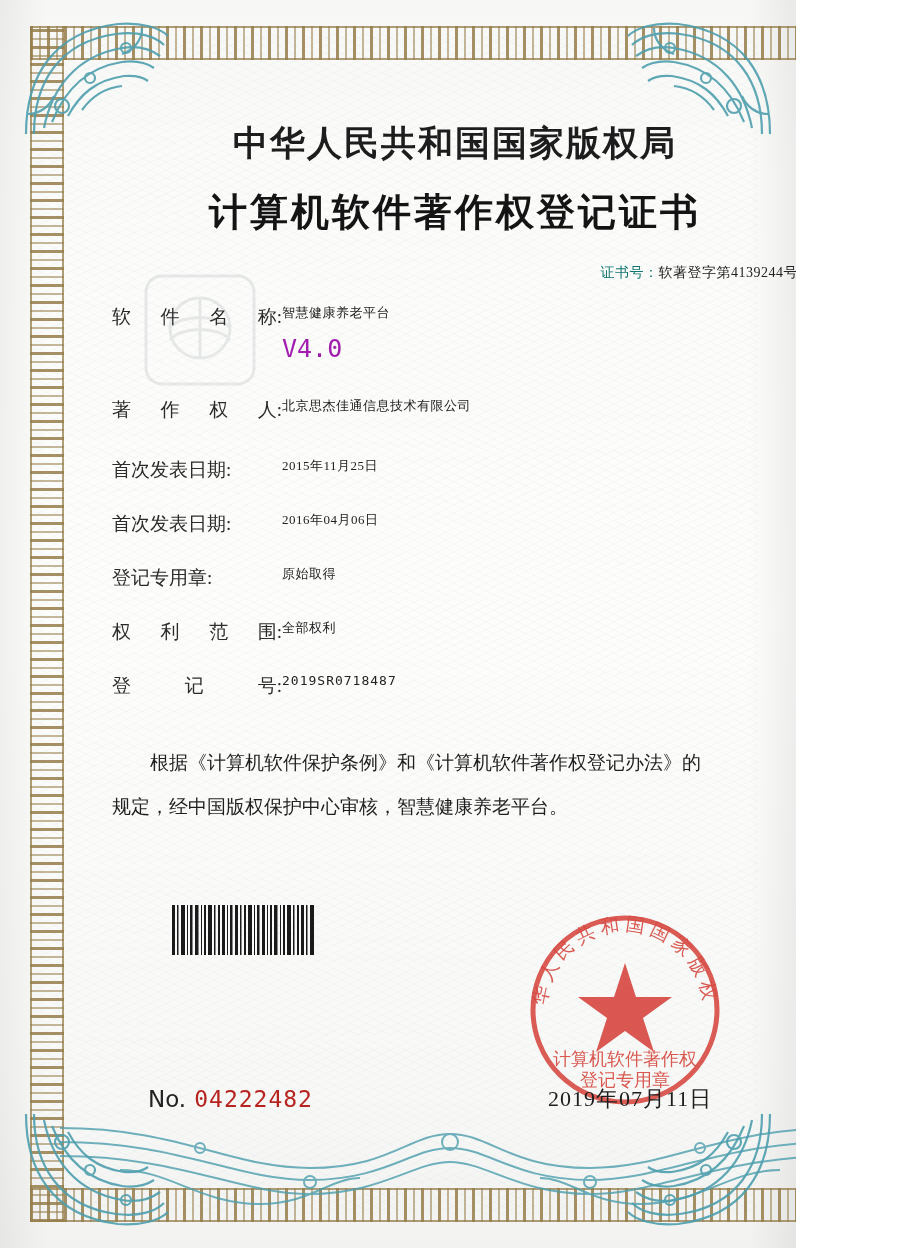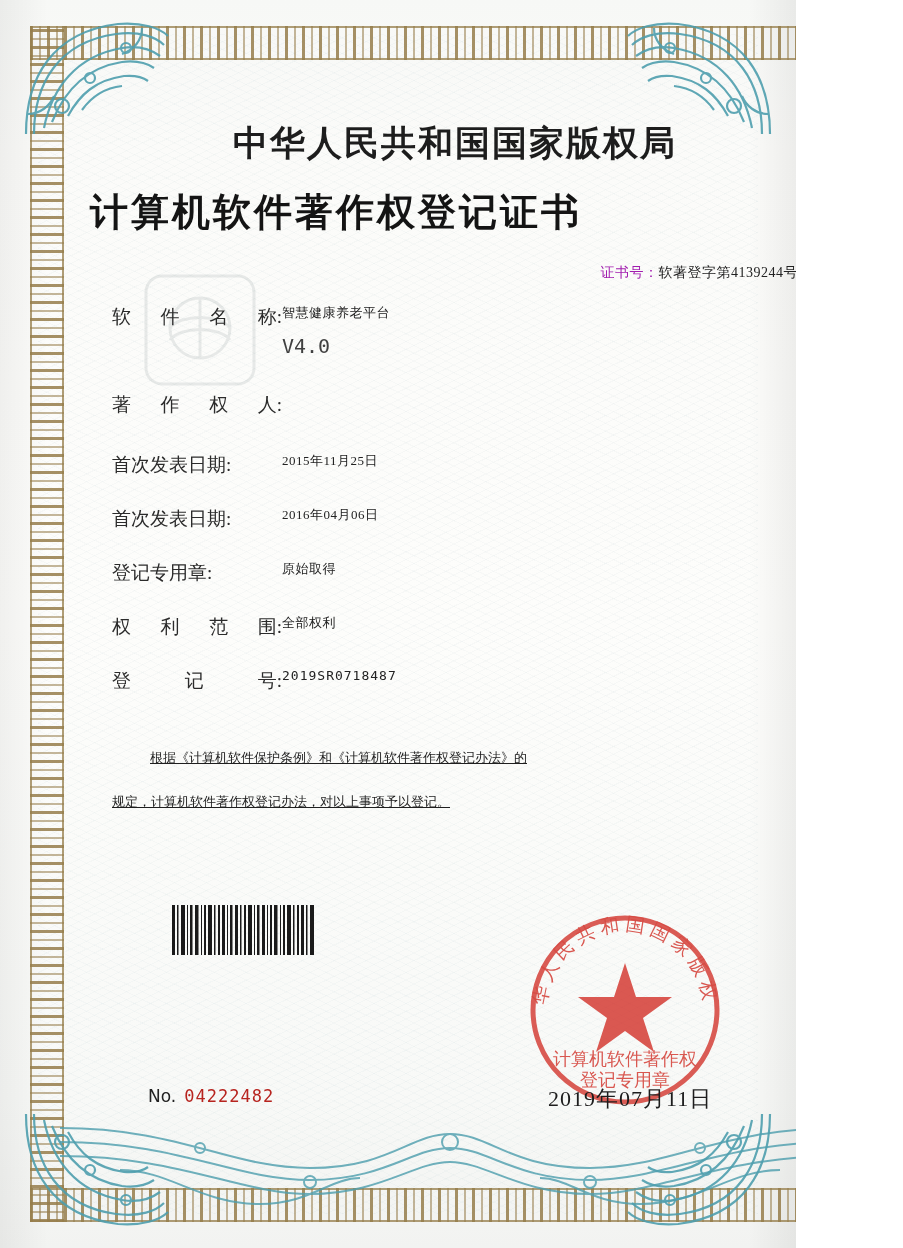--- a/index.html
+++ b/index.html
@@ -106,36 +106,37 @@
   }
   .title-main {
     text-align: center;
     font-size: 35px;
     letter-spacing: 2px;
     color: #1d1d1d;
     font-family: "DejaVu Serif", "Liberation Serif", serif;
     font-weight: 600;
   }
   .title-sub {
+    text-align: center;
     font-size: 38px;
     letter-spacing: 3px;
     margin-top: 20px;
     color: #141414;
     font-family: "DejaVu Serif", "Liberation Serif", serif;
     font-weight: 700;
   }
   .cert-no-line {
     text-align: right;
     margin-top: 26px;
     padding-right: 22px;
     font-size: 14px;
     color: #333;
     letter-spacing: 0.5px;
   }
-  .cert-no-line .lbl { color: #a21caf; }
+  .cert-no-line .lbl { color: #0f766e; }
   .cert-no-line .val { color: #222; }
 
   .fields {
     margin-top: 22px;
     padding-left: 22px;
   }
   .field-row {
     display: flex;
     align-items: flex-start;
     margin-bottom: 6px;
@@ -156,58 +157,57 @@
     font-size: 13px;
     color: #222;
     letter-spacing: 0.5px;
   }
   .field-value.mono {
     font-family: "DejaVu Sans Mono", "Liberation Mono", monospace;
     font-size: 13px;
     letter-spacing: 1px;
   }
   .field-sub-value {
-    font-size: 20px;
-    color: #404040;
+    font-size: 25px;
+    color: #a21caf;
     padding-left: 170px;
     margin-top: -2px;
     font-family: "DejaVu Sans Mono", "Liberation Mono", monospace;
   }
   .row-gap-lg { margin-bottom: 34px; }
   .row-gap-md { margin-bottom: 28px; }
 
   .statement {
     margin-top: 42px;
     padding-left: 22px;
     padding-right: 40px;
-    font-size: 13px;
+    font-size: 19px;
     line-height: 44px;
     color: #1f1f1f;
     text-align: justify;
-    text-decoration: underline;
   }
   .statement .indent { display: inline-block; width: 38px; }
 
   .barcode {
     position: absolute;
     left: 172px; top: 905px;
     width: 145px; height: 50px;
   }
 
   .seal {
     position: absolute;
     left: 520px; top: 905px;
     width: 210px; height: 210px;
     opacity: 0.88;
   }
 
   .footer-no {
     position: absolute;
     left: 148px; top: 1086px;
-    font-size: 17px;
+    font-size: 23px;
     color: #222;
     font-family: "DejaVu Sans", "Liberation Sans", sans-serif;
   }
   .footer-no .num {
     color: #b7241f;
     font-family: "DejaVu Sans Mono", "Liberation Mono", monospace;
     letter-spacing: 1px;
     margin-left: 8px;
   }
   .footer-date {
@@ -335,20 +335,21 @@
       </div>
       <div class="field-sub-value row-gap-lg">V4.0</div>
 
       <div class="field-row row-gap-lg">
         <div class="field-label spread">
           <span>著</span>
           <span>作</span>
           <span>权</span>
           <span>人:</span>
         </div>
+        <div class="field-value">北京思杰佳通信息技术有限公司</div>
       </div>
 
       <div class="field-row row-gap-md">
         <div class="field-label">首次发表日期:</div>
         <div class="field-value">2015年11月25日</div>
       </div>
 
       <div class="field-row row-gap-md">
         <div class="field-label">首次发表日期:</div>
         <div class="field-value">2016年04月06日</div>
@@ -375,21 +376,21 @@
           <span>记</span>
           <span>号:</span>
         </div>
         <div class="field-value mono">2019SR0718487</div>
       </div>
 
     </div>
 
     <div class="statement">
       <span class="indent"></span><span>根据《计算机软件保护条例》和《计算机软件著作权登记办法》的</span><br>
-      <span>规定，计算机软件著作权登记办法，对以上事项予以登记。</span>
+      <span>规定，经中国版权保护中心审核，智慧健康养老平台。</span>
     </div>
 
   </div>
 
   <svg class="barcode" viewBox="0 0 145 50" preserveAspectRatio="none">
     <g fill="#1a1a1a">
       <rect x="0" y="0" width="3" height="50"></rect>
         <rect x="5" y="0" width="1.5" height="50"></rect>
       <rect x="9" y="0" width="4" height="50"></rect>
         <rect x="15" y="0" width="1" height="50"></rect>

